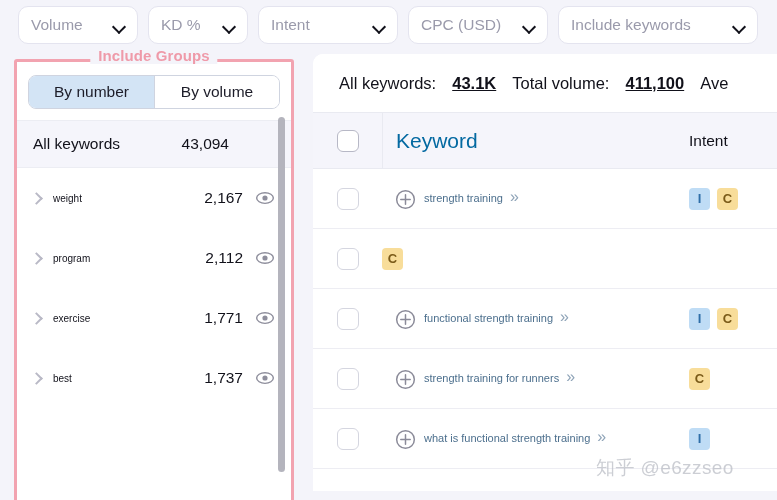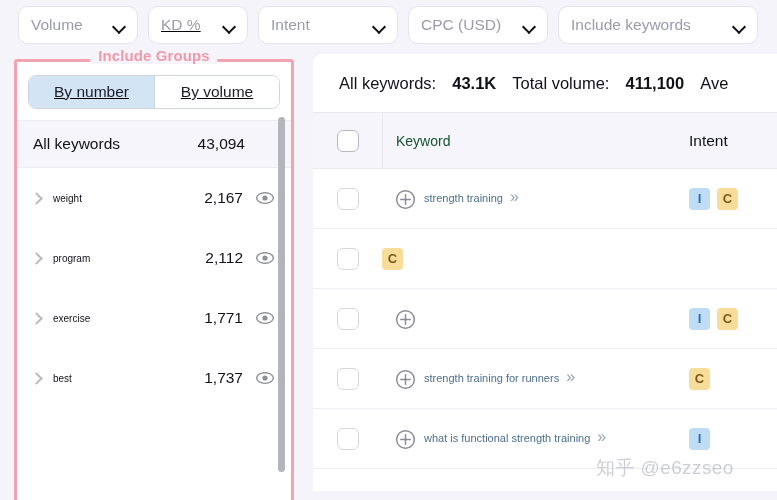--- a/index.html
+++ b/index.html
@@ -81,21 +81,20 @@
     background: #ffffff;
   }
   .toggle {
     display: flex;
     border: 1px solid #cfd4e0;
     border-radius: 8px;
     overflow: hidden;
     width: 100%;
     height: 34px;
     background: #fff;
-    text-decoration: underline;
   }
   .toggle button {
     flex: 1 1 50%;
     border: none;
     background: #ffffff;
     font-family: inherit;
     font-size: 15.5px;
     color: #1c1c28;
     cursor: pointer;
     height: 100%;
@@ -108,21 +107,21 @@
   .kg-allrow {
     height: 48px;
     background: #f5f5fb;
     border-top: 1px solid #ecedf3;
     border-bottom: 1px solid #ecedf3;
     display: flex; align-items: center;
     padding: 0 18px 0 16px;
   }
   .kg-allrow .name { font-size: 15.5px; color: #11111a; }
   .kg-allrow .cnt {
-    margin-left: auto; margin-right: 28px;
+    margin-left: auto; margin-right: 44px;
     font-size: 15.5px; color: #11111a;
   }
 
   .kg-list { background: #fff; }
   .kg-item {
     height: 60px;
     display: flex; align-items: center;
     padding: 0 16px 0 12px;
   }
   .chev-right {
@@ -162,21 +161,21 @@
     overflow: hidden;
   }
   .summary {
     height: 58px;
     display: flex; align-items: center;
     padding-left: 26px;
     white-space: nowrap;
     background: #fff;
   }
   .summary span { font-size: 16.5px; color: #11111a; }
-  .summary b { font-weight: bold; }
+  .summary b { font-weight: bold; text-decoration: underline; }
   .summary .gap { display: inline-block; width: 16px; }
 
   .thead {
     height: 57px;
     background: #f5f5fb;
     border-top: 1px solid #e9eaf1;
     border-bottom: 1px solid #e9eaf1;
     display: flex; align-items: center;
   }
   .cb-cell { width: 69px; display: flex; justify-content: center; flex: none; }
@@ -187,21 +186,21 @@
     background: #fff;
     cursor: pointer;
   }
   .thead .cb { border-color: #b7b8c6; }
   .thead .sep {
     width: 1px; height: 57px; background: #e9eaf1; flex: none;
   }
   .th-keyword {
     flex: 1 1 auto;
     padding-left: 13px;
-    font-size: 14px; color: #14532d;
+    font-size: 21px; color: #0369a1;
   }
   .th-intent {
     width: 88px; flex: none;
     font-size: 15.5px; color: #11111a;
   }
 
   .trow {
     min-height: 60px;
     display: flex; align-items: center;
     border-bottom: 1px solid #ededf3;
@@ -257,21 +256,21 @@
 </head>
 <body>
 
 <div class="app">
 
   <div class="filterbar" id="filterbar">
       <div class="filter-pill" style="width: 120px;">
         <span class="lbl">Volume</span>
         <span class="chev-down"></span>
       </div>
-      <div class="filter-pill" style="width: 100px; text-decoration: underline;">
+      <div class="filter-pill" style="width: 100px;">
         <span class="lbl">KD %</span>
         <span class="chev-down"></span>
       </div>
       <div class="filter-pill" style="width: 140px;">
         <span class="lbl">Intent</span>
         <span class="chev-down"></span>
       </div>
       <div class="filter-pill" style="width: 140px;">
         <span class="lbl">CPC (USD)</span>
         <span class="chev-down"></span>
@@ -393,20 +392,21 @@
         </div>
         <div class="trow">
           <div class="cb-cell">
             <div class="cb"></div>
           </div>
           <div class="kw-cell">
             <svg class="plus" viewBox="0 0 24 24">
               <circle cx="12" cy="12" r="10.1" fill="none" stroke="#8b8b99" stroke-width="1.7"></circle>
               <path d="M12 6.6v10.8M6.6 12h10.8" stroke="#8b8b99" stroke-width="1.7" stroke-linecap="round"></path>
             </svg>
+            <span><span class="kw-text">functional strength training</span><span class="dblchev">»</span></span>
           </div>
           <div class="intent-cell">
             <span class="badge i">I</span>
             <span class="badge c">C</span>
           </div>
         </div>
         <div class="trow">
           <div class="cb-cell">
             <div class="cb"></div>
           </div>

